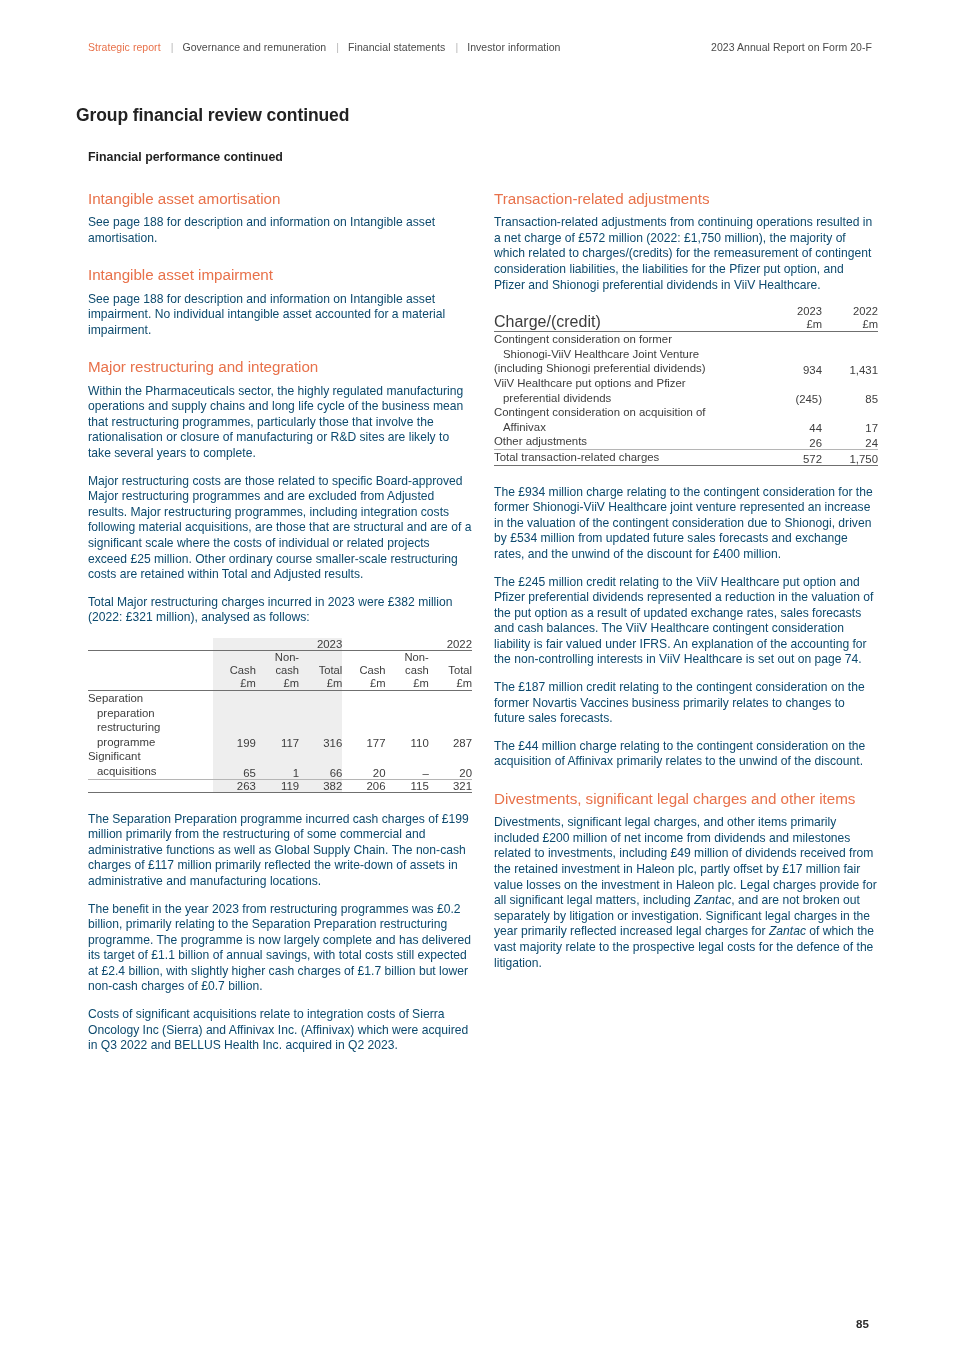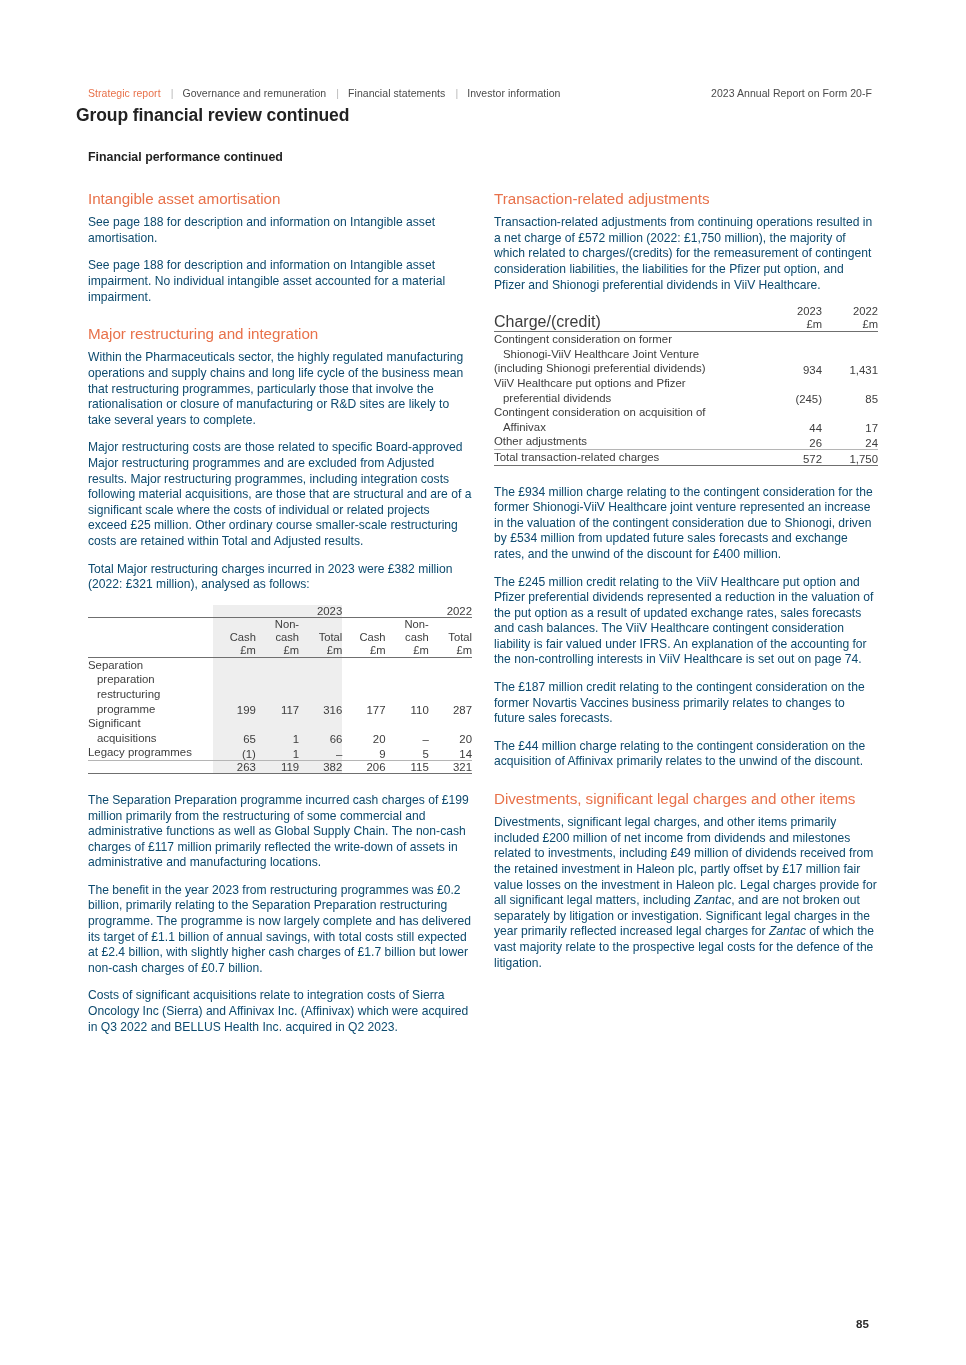--- a/index.html
+++ b/index.html
@@ -31,21 +31,20 @@
   .nav-list {
     display: flex;
     align-items: baseline;
     flex: 0 0 auto;
   }
   .nav-item {
     white-space: nowrap;
   }
   .nav-item.active {
     color: #e8714a;
-    margin-top: 46px;
   }
   .nav-sep {
     color: #b9b9b9;
     padding: 0 9px 0 10px;
   }
   .header-right {
     margin-left: auto;
     white-space: nowrap;
     color: #4a4a4a;
     padding-right: 6px;
@@ -182,20 +181,21 @@
 </div>
 
 <div class="page-title">Group financial review continued</div>
 <div class="page-subtitle">Financial performance continued</div>
 
 <div class="col col-left">
 
   <h2 class="sec">Intangible asset amortisation</h2>
   <p class="body">See page 188 for description and information on Intangible asset amortisation.</p>
 
+  <h2 class="sec tight">Intangible asset impairment</h2>
   <p class="body">See page 188 for description and information on Intangible asset impairment. No individual intangible asset accounted for a material impairment.</p>
 
   <h2 class="sec tight">Major restructuring and integration</h2>
   <p class="body">Within the Pharmaceuticals sector, the highly regulated manufacturing operations and supply chains and long life cycle of the business mean that restructuring programmes, particularly those that involve the rationalisation or closure of manufacturing or R&amp;D sites are likely to take several years to complete.</p>
   <p class="body">Major restructuring costs are those related to specific Board-approved Major restructuring programmes and are excluded from Adjusted results. Major restructuring programmes, including integration costs following material acquisitions, are those that are structural and are of a significant scale where the costs of individual or related projects exceed £25 million. Other ordinary course smaller-scale restructuring costs are retained within Total and Adjusted results.</p>
   <p class="body">Total Major restructuring charges incurred in 2023 were £382 million (2022: £321 million), analysed as follows:</p>
 
   <table class="fin t-left">
     <colgroup>
       <col class="c-lbl">
@@ -265,29 +265,20 @@
           <span class="ind1" style="display:inline-block">acquisitions</span>
         </td>
         <td class="num b shade">65</td>
         <td class="num b shade">1</td>
         <td class="num b shade">66</td>
         <td class="num">20</td>
         <td class="num">–</td>
         <td class="num">20</td>
       </tr>
 
-      <tr class="pad-row">
-        <td class="lbl">Legacy programmes</td>
-        <td class="num b shade">(1)</td>
-        <td class="num b shade">1</td>
-        <td class="num b shade">–</td>
-        <td class="num">9</td>
-        <td class="num">5</td>
-        <td class="num">14</td>
-      </tr>
 
       <tr class="pad-row">
         <td class="lbl rule-thin rule-bottom"></td>
         <td class="num b rule-thin rule-bottom shade">263</td>
         <td class="num b rule-thin rule-bottom shade">119</td>
         <td class="num b rule-thin rule-bottom shade">382</td>
         <td class="num rule-thin rule-bottom">206</td>
         <td class="num rule-thin rule-bottom">115</td>
         <td class="num rule-thin rule-bottom">321</td>
       </tr>

